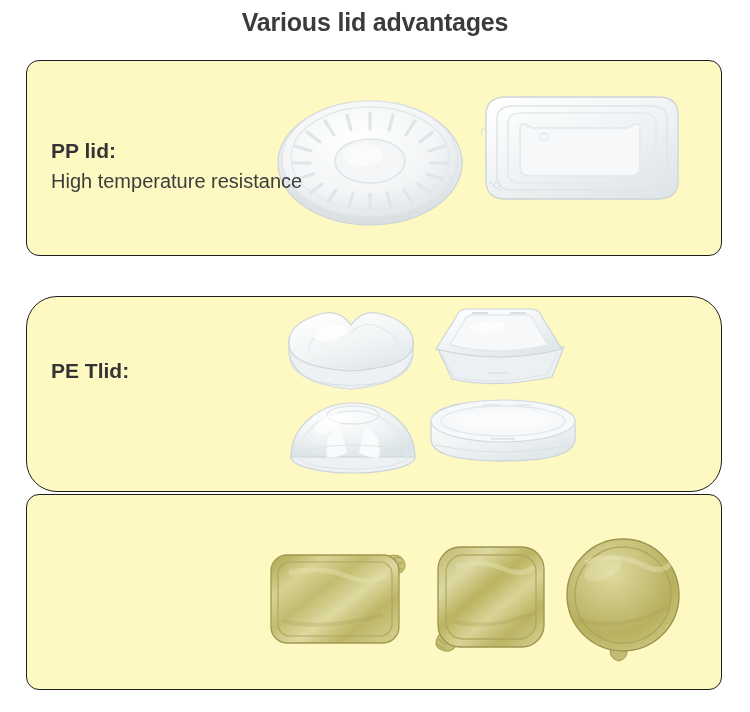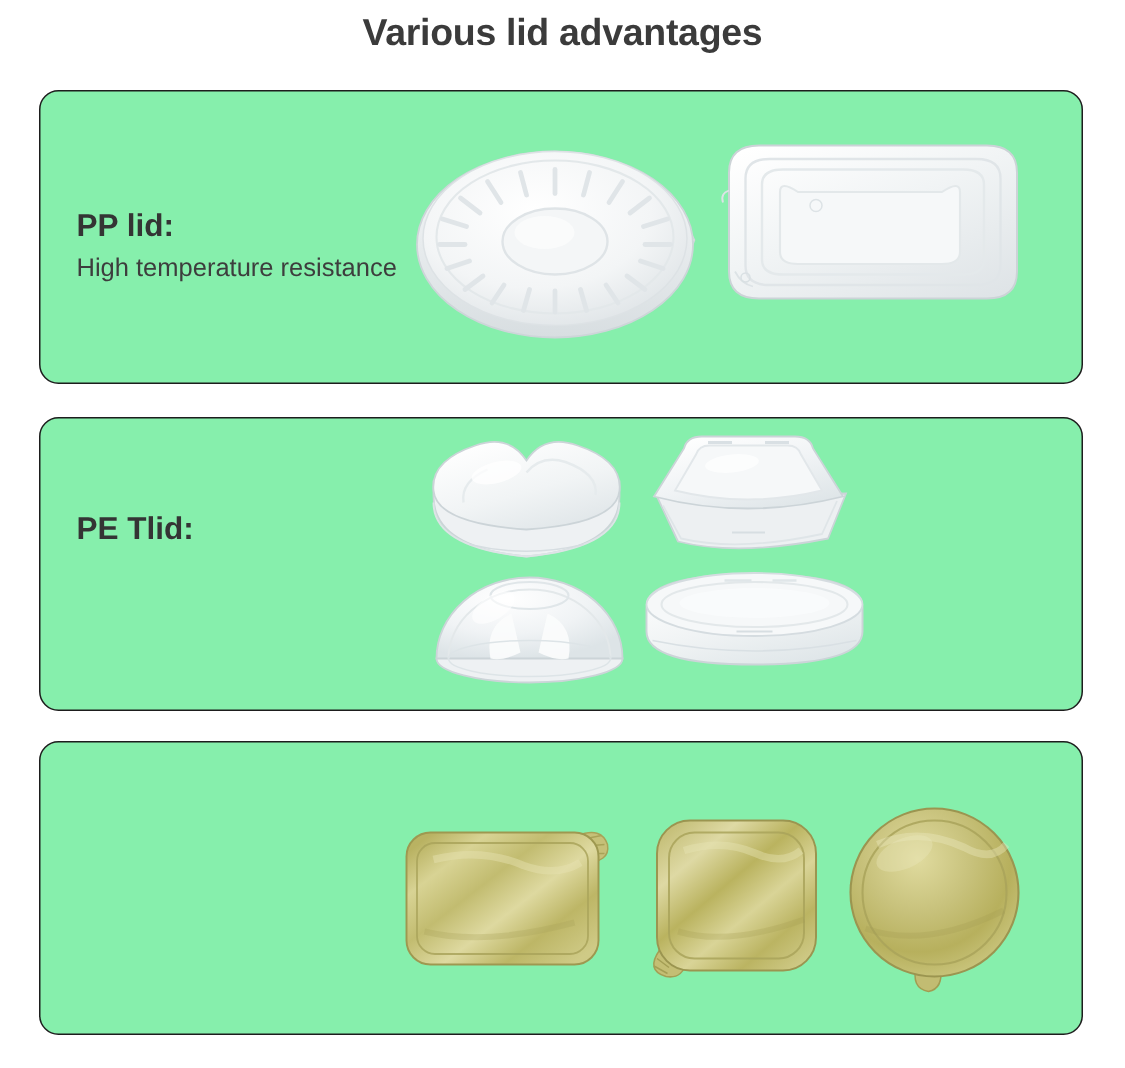--- a/index.html
+++ b/index.html
@@ -32,41 +32,41 @@
     letter-spacing: -0.2px;
   }
 
   
   .card {
     position: absolute;
     left: 26px;
     width: 696px;
     border: 1.5px solid #1d1d1d;
     border-radius: 13px;
-    background: #86efac;
+    background: #fef9c3;
     box-sizing: border-box;
   }
   #card-pp  { top: 60px;  height: 196px; }
-  #card-pet { top: 278px; height: 196px; }
+  #card-pet { top: 296px; height: 196px; border-radius: 31px; }
   #card-film{ top: 494px; height: 196px; }
 
   .card-text {
     position: absolute;
     left: 24px;
     z-index: 5;
   }
   .card-heading {
     font-size: 21px;
     font-weight: bold;
     color: #343434;
     line-height: 1.16;
     white-space: pre-line;
   }
   .card-sub {
-    font-size: 17px;
+    font-size: 20px;
     color: #3d3d3d;
     line-height: 1.55;
     margin-top: 3px;
     white-space: pre-line;
   }
   #card-pp .card-text  { top: 78px; }
   #card-pet .card-text { top: 62px; }
   #card-film .card-text{ top: 50px; }
   #card-film .card-heading { font-size: 22px; line-height: 1.13; }
   #card-film .card-sub { font-size: 17px; margin-top: 12px; padding-left: 6px; }

